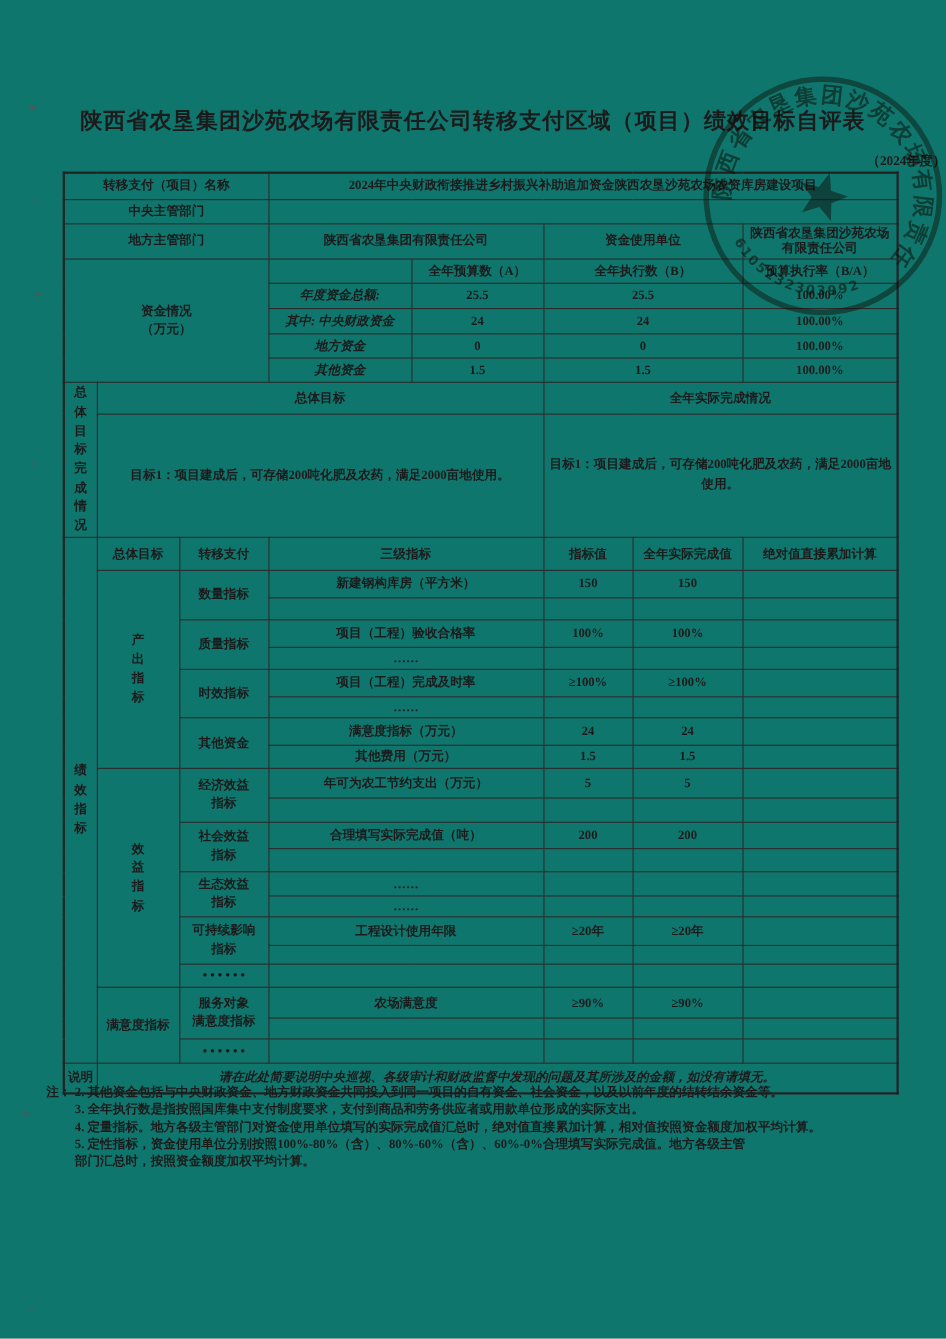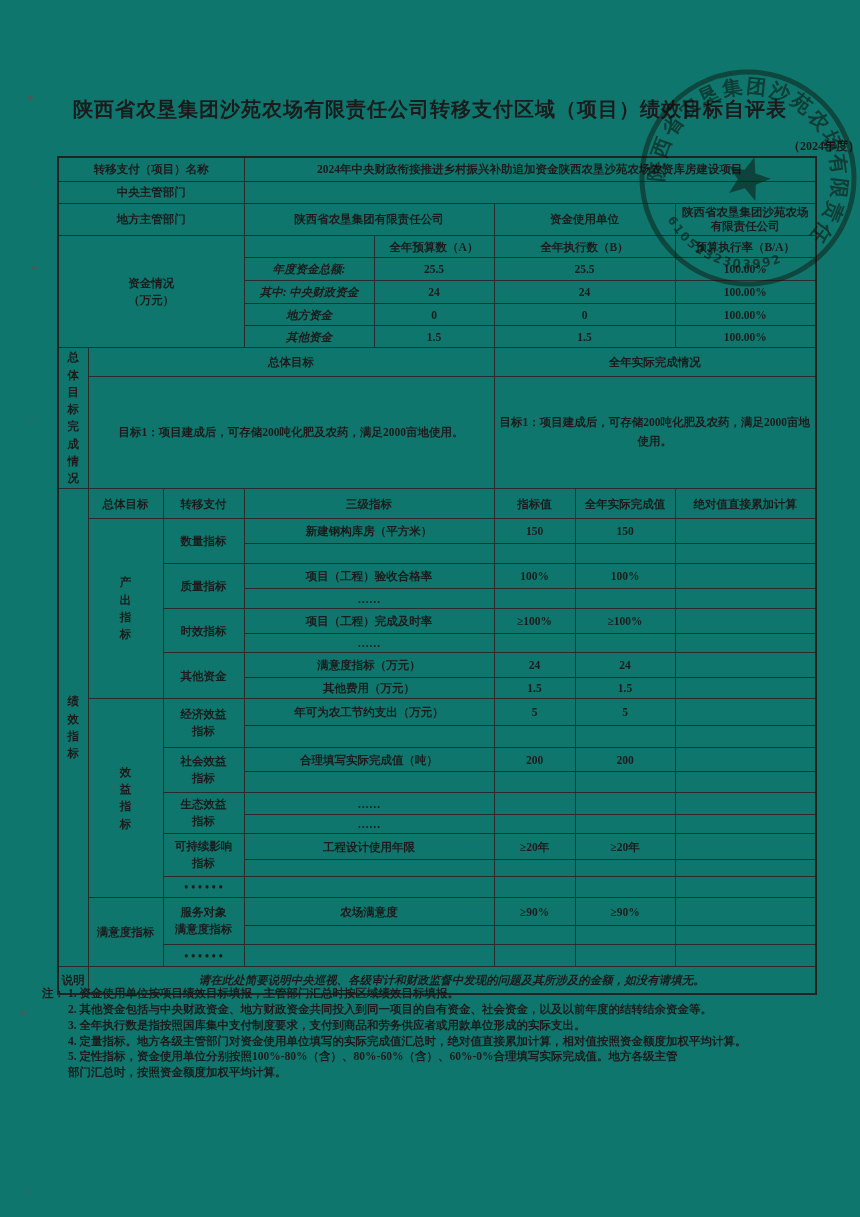--- a/index.html
+++ b/index.html
@@ -292,21 +292,20 @@
       <td style="padding:1px">说明</td>
       <td colspan="7" class="l">请在此处简要说明中央巡视、各级审计和财政监督中发现的问题及其所涉及的金额，如没有请填无。</td>
     </tr>
   </tbody>
     </table>
 
   <div class="notes">
     <div class="row">
       <div class="prefix">注：</div>
       <div class="items">
-        <div class="item">1. 资金使用单位按项目绩效目标填报，主管部门汇总时按区域绩效目标填报。</div>
         <div class="item">2. 其他资金包括与中央财政资金、地方财政资金共同投入到同一项目的自有资金、社会资金，以及以前年度的结转结余资金等。</div>
         <div class="item">3. 全年执行数是指按照国库集中支付制度要求，支付到商品和劳务供应者或用款单位形成的实际支出。</div>
         <div class="item">4. 定量指标。地方各级主管部门对资金使用单位填写的实际完成值汇总时，绝对值直接累加计算，相对值按照资金额度加权平均计算。</div>
         <div class="item">5. 定性指标，资金使用单位分别按照100%-80%（含）、80%-60%（含）、60%-0%合理填写实际完成值。地方各级主管
 部门汇总时，按照资金额度加权平均计算。</div>
       </div>
     </div>
   </div>
 
   <svg class="stamp" viewBox="0 0 244 256">

